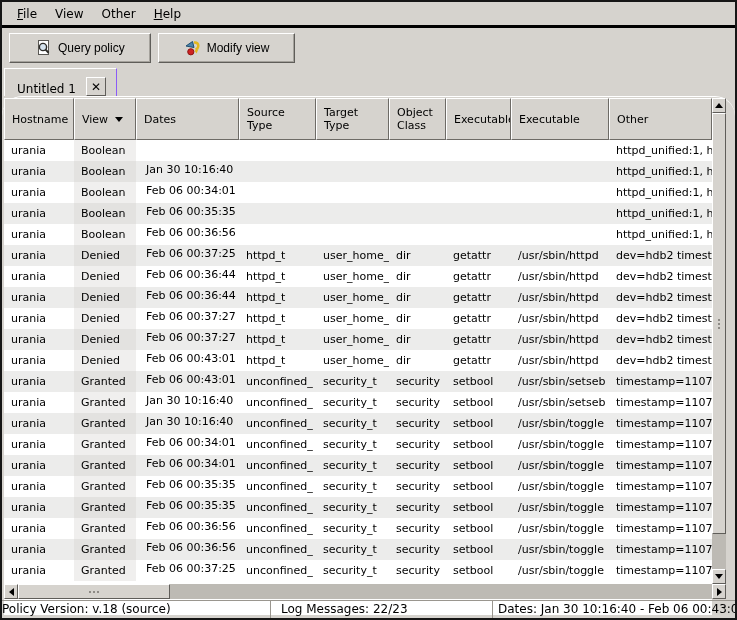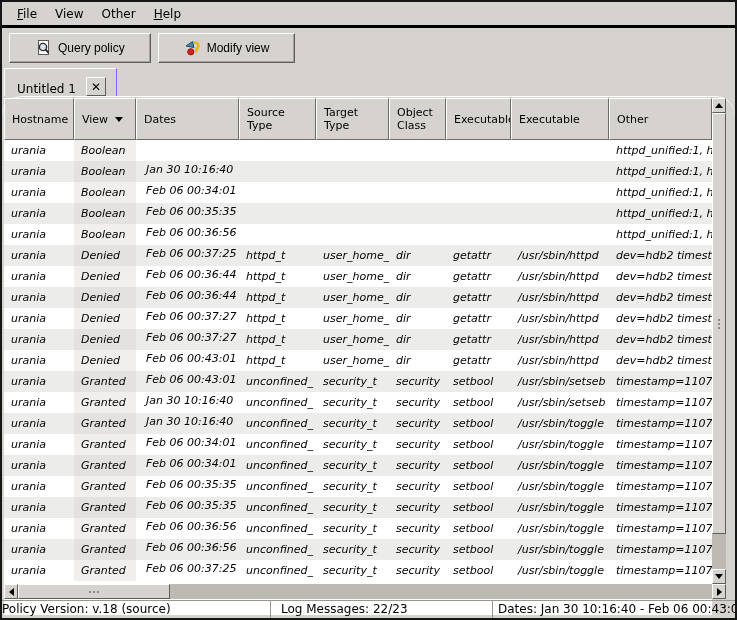--- a/index.html
+++ b/index.html
@@ -40,21 +40,21 @@
     border-top:1px solid #fff;border-radius:20px; }
   .thead { position:absolute; left:2px; top:1px; width:708px; height:42px; display:flex; }
   .hcell { position:relative; display:flex; align-items:center; padding-left:7px;
     background:#d6d3ce; font-size:11px; line-height:13px; overflow:hidden;
     border-top:1px solid #fff; border-left:1px solid #fff;
     border-right:1px solid #6e6b66; border-bottom:1px solid #6e6b66; }
   .sort-arrow { margin-left:7px; width:0; height:0;
     border-left:4px solid transparent; border-right:4px solid transparent;
     border-top:5px solid #000; }
   .tbody { position:absolute; left:2px; top:43px; width:708px; height:475px;
-    overflow:hidden; background:#fff;font-style:italic; }
+    overflow:hidden; background:#fff; }
   .trow { display:flex; width:708px; height:21px; }
   .trow.odd  { background:#ffffff; }
   .trow.even { background:#ececeb; }
   .tcell { height:21px; line-height:21px; font-size:11px; padding-left:7px;
     overflow:hidden; white-space:nowrap; flex:none; }
   .trow.odd  .tcell.sorted { background:#f0efee; }
   .trow.even .tcell.sorted { background:#e3e2e0; }
   .tcell.c2 { padding-left:10px;margin-top:19px; }
   .c0{width:70px} .c1{width:62px} .c2{width:103px} .c3{width:77px} .c4{width:73px}
   .c5{width:57px} .c6{width:65px} .c7{width:98px} .c8{width:103px}

